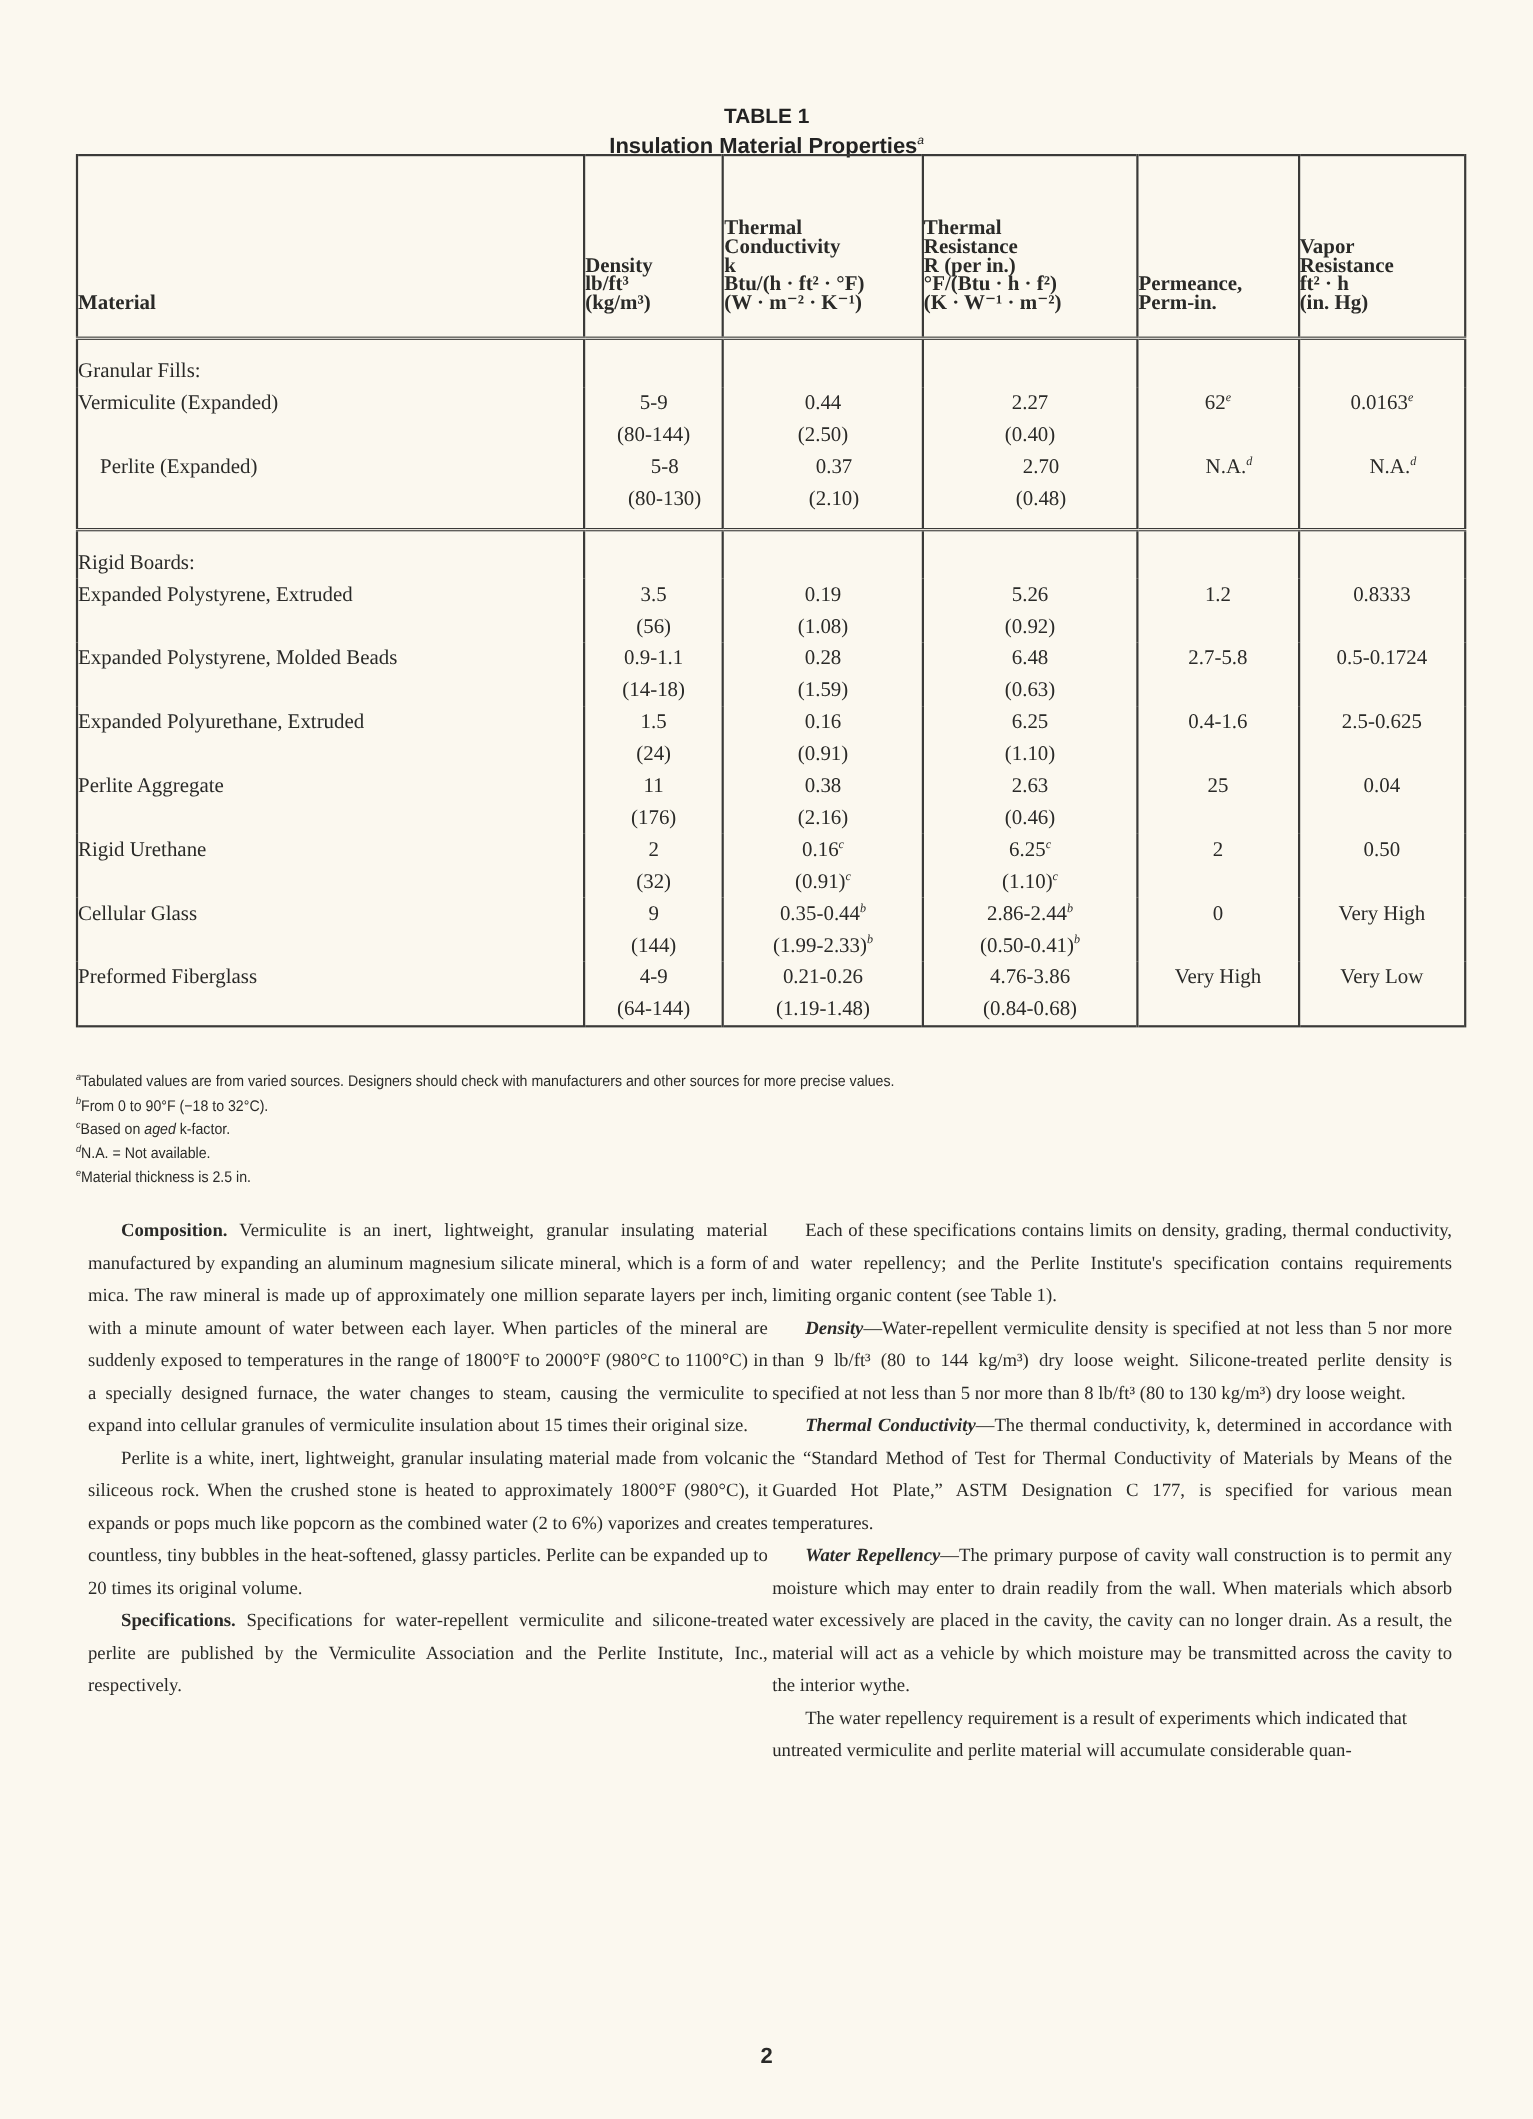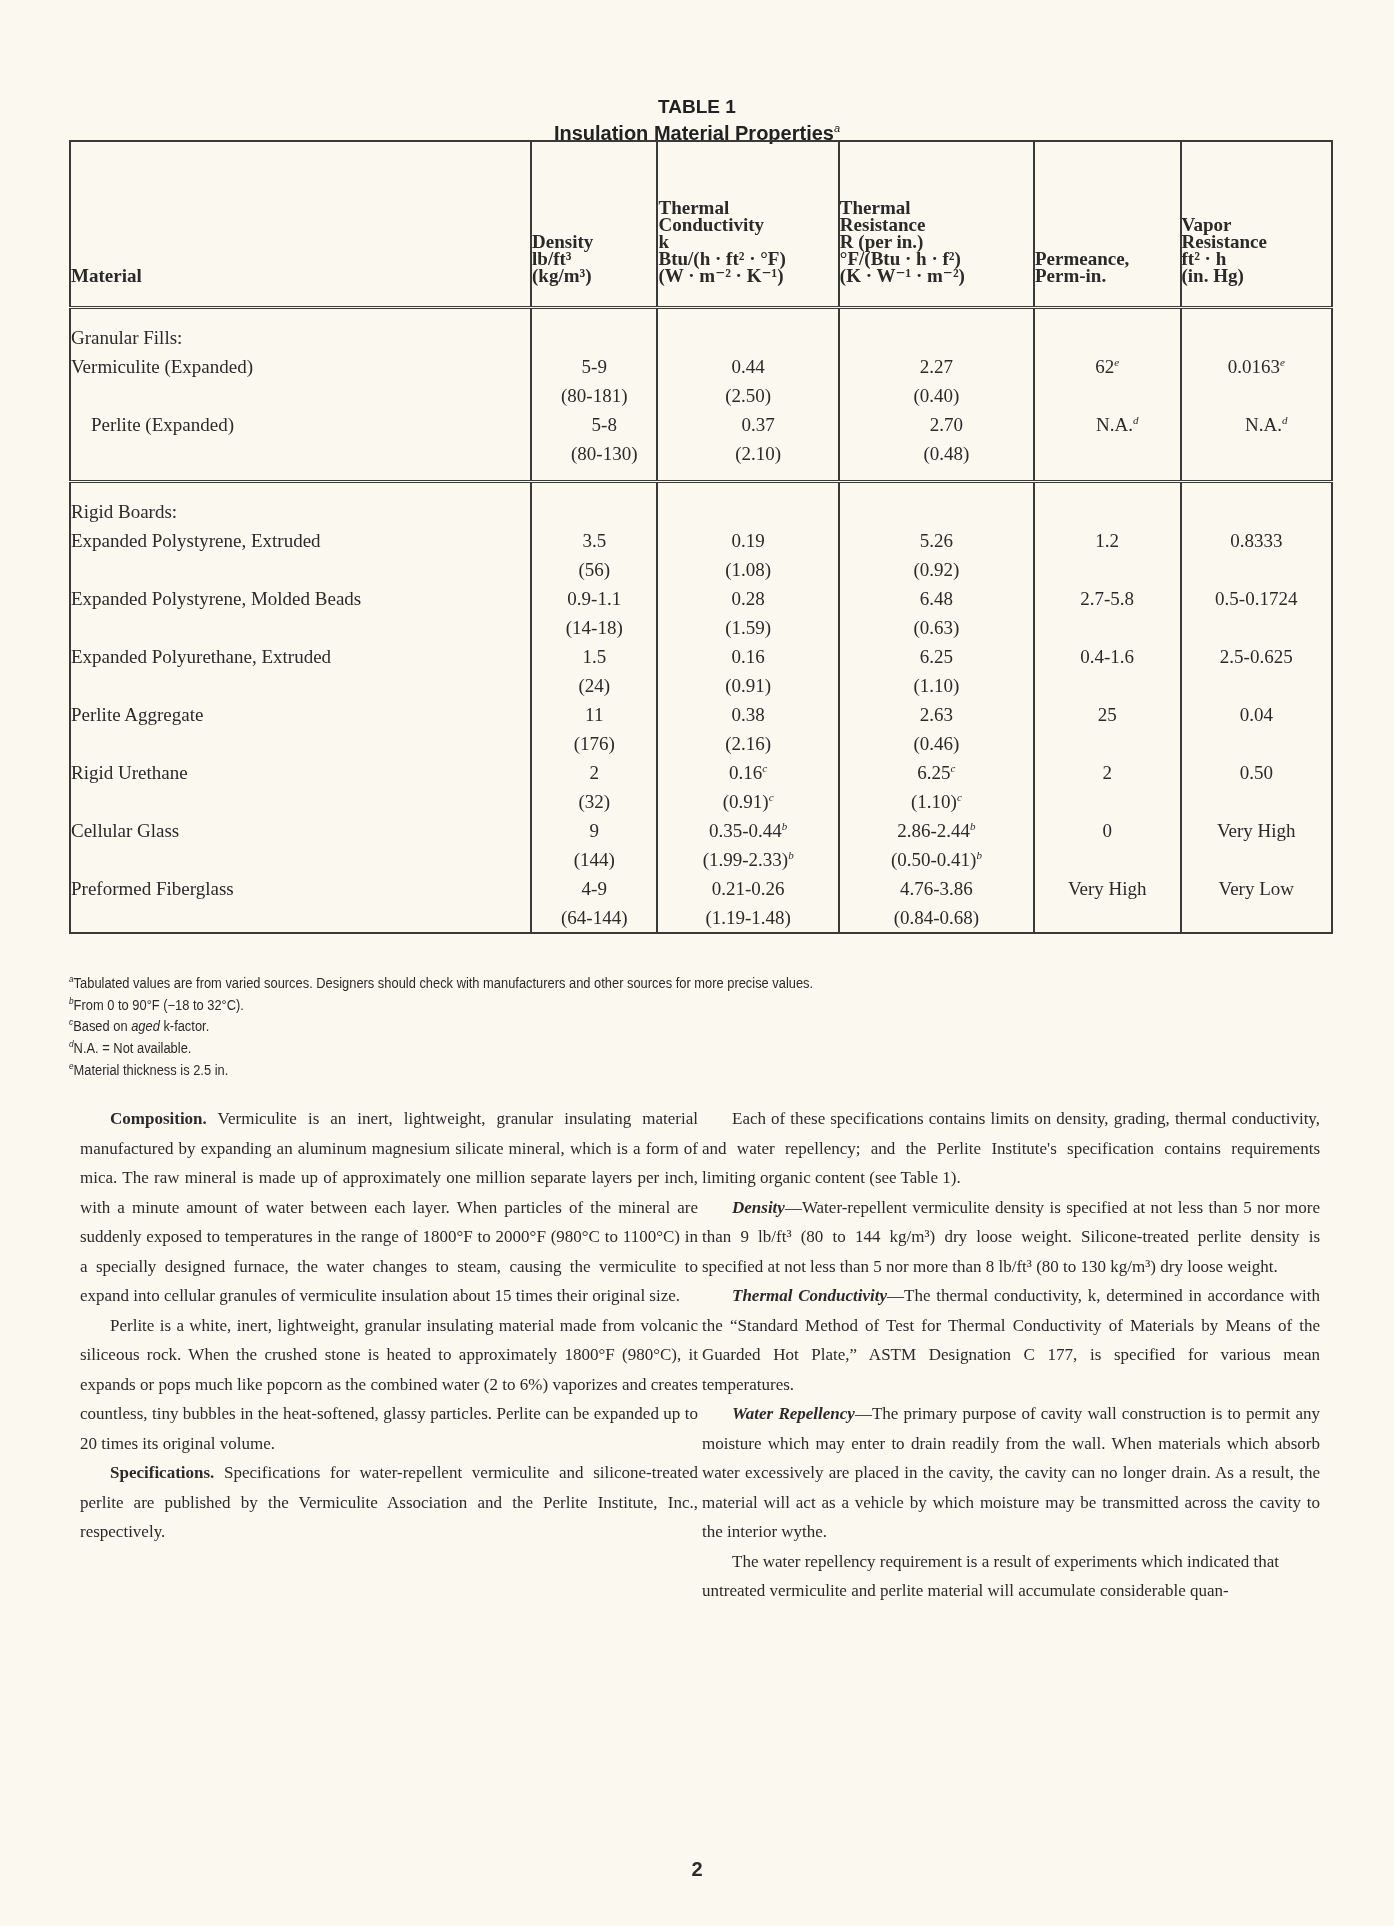--- a/index.html
+++ b/index.html
@@ -127,21 +127,21 @@
         <td></td>
           <td></td>
           <td></td>
           <td></td>
           <td></td>
       </tr>
       <tr>
         <td class="mat-name">Vermiculite (Expanded)</td>
         <td class="num">
             <span class="l2">5-9</span>
-            <span class="l2">(80-181)</span>
+            <span class="l2">(80-144)</span>
           </td>
         <td class="num">
             <span class="l2">0.44</span>
             <span class="l2">(2.50)</span>
           </td>
         <td class="num">
             <span class="l2">2.27</span>
             <span class="l2">(0.40)</span>
           </td>
         <td class="num"><span>62</span><sup class="fn">e</sup></td>

